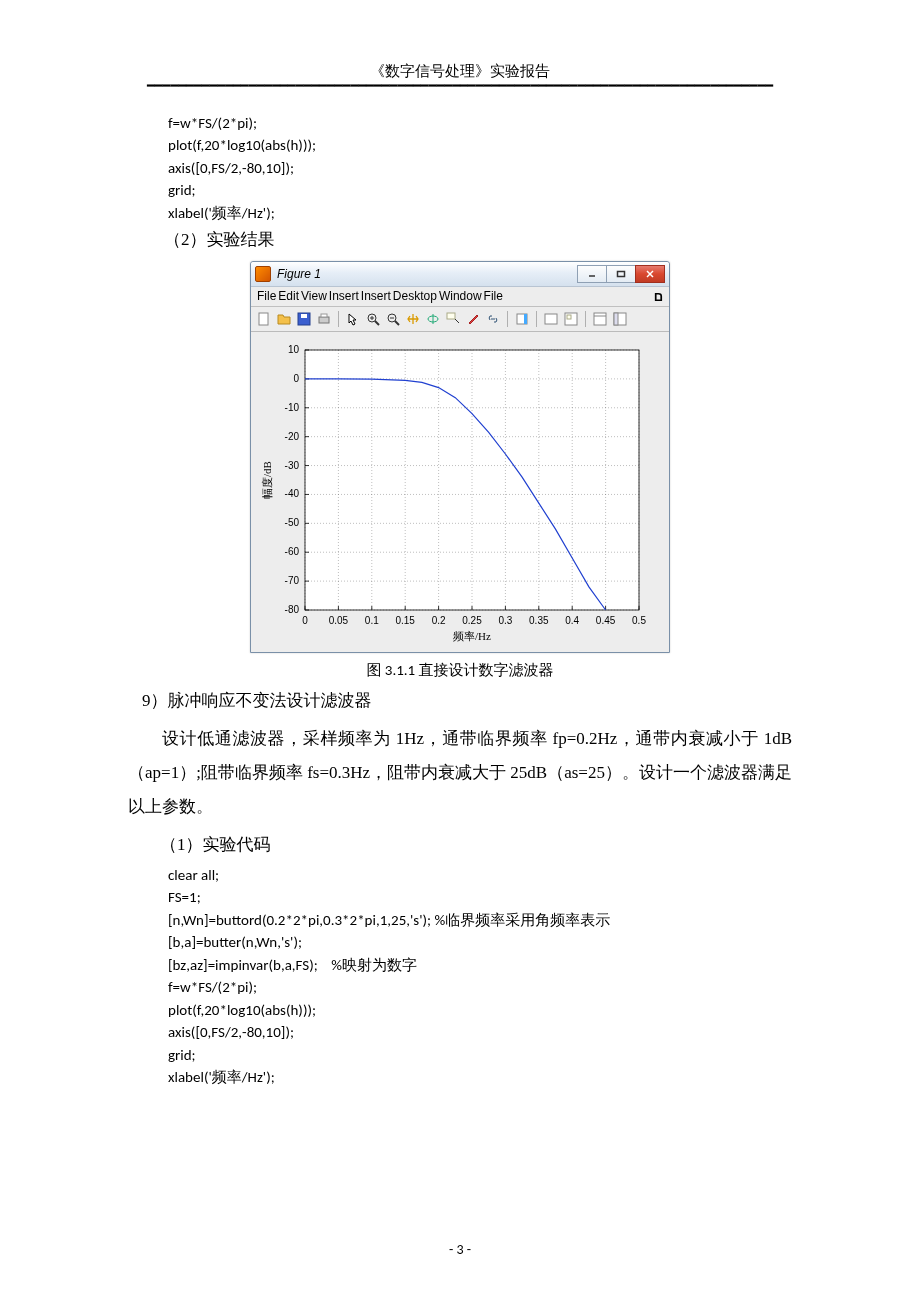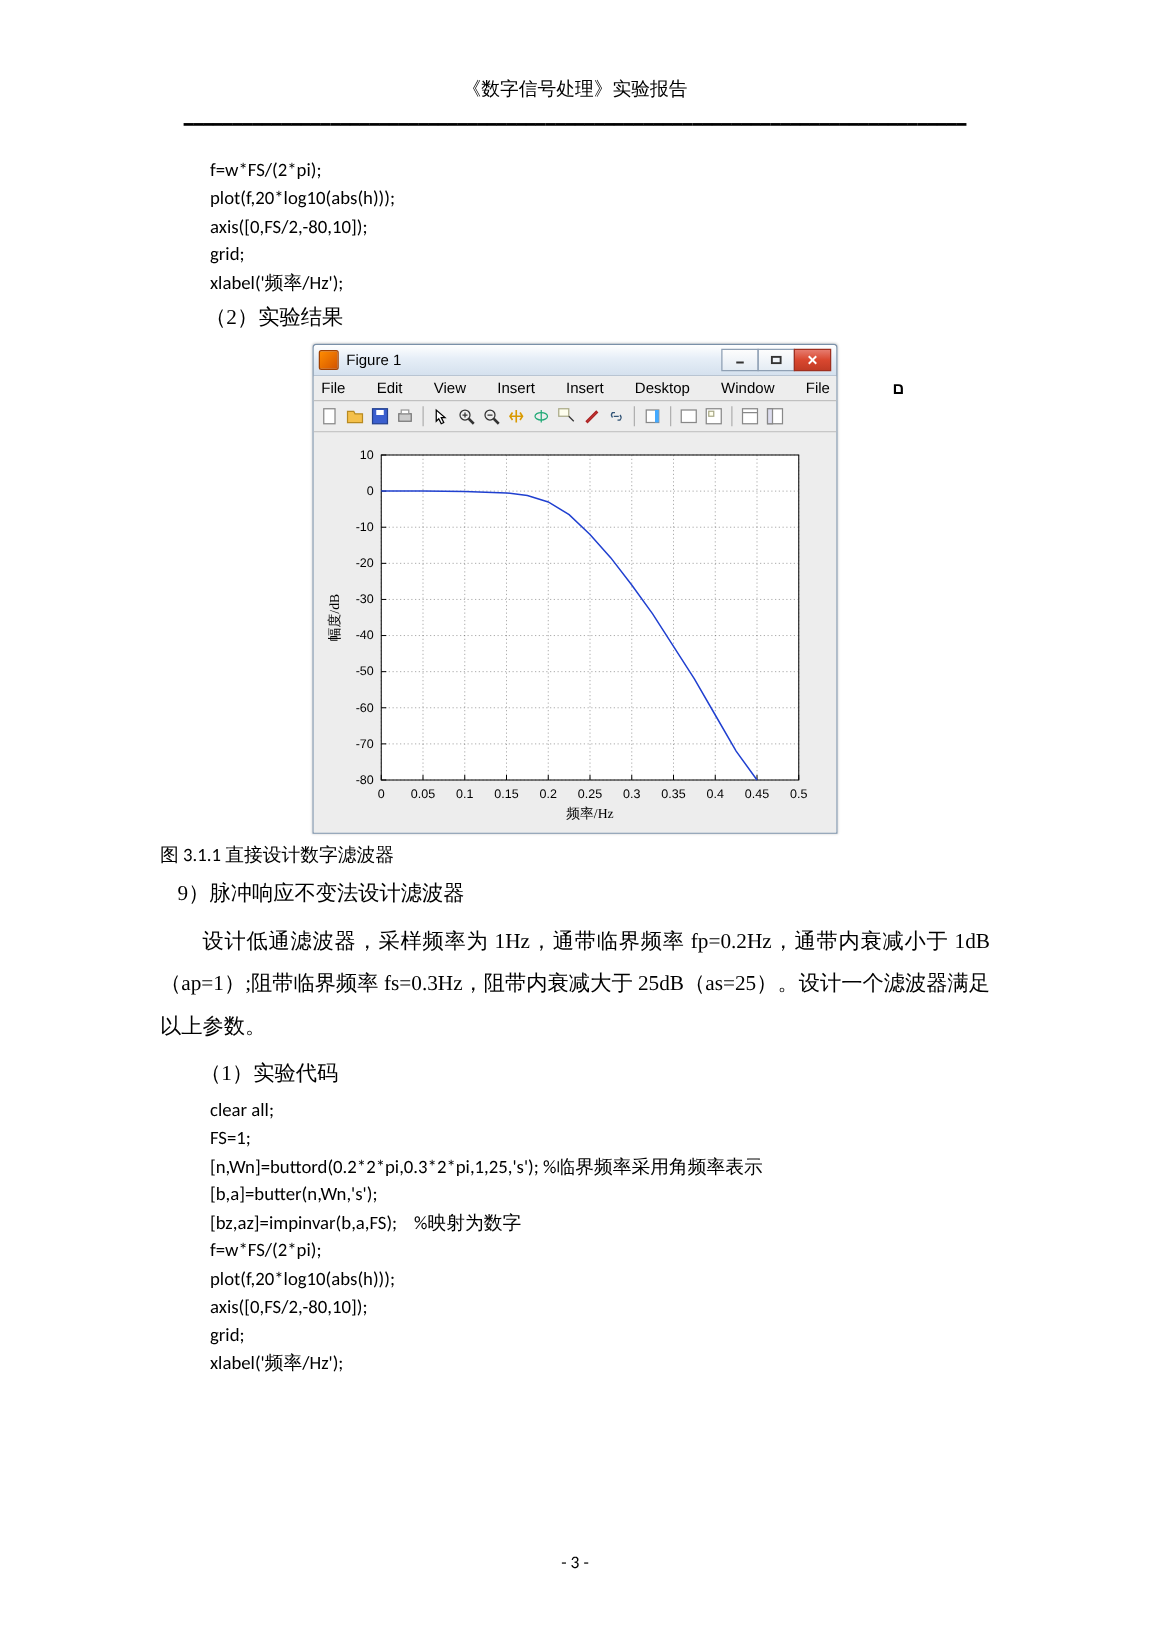--- a/index.html
+++ b/index.html
@@ -11,21 +11,21 @@
   .page {
     width: 920px;
     min-height: 1302px;
     position: relative;
     box-sizing: border-box;
     padding: 62px 128px 0 128px;
   }
   .header-line {
     text-align: center;
     font-size: 15px;
-    margin-bottom: 16px;
+    margin-bottom: 2px;
     font-family: "SimSun", serif;
   }
   .hr-line {
     text-align: center;
     font-size: 13px;
     letter-spacing: 0;
     color: #000;
     line-height: 0.5;
     overflow: hidden;
     white-space: nowrap;
@@ -61,20 +61,21 @@
     text-align: left;
   }
   .titlebar {
     height: 24px;
     background: linear-gradient(to bottom, #ffffff 0%, #e6eef7 45%, #d5e1ee 100%);
     display: flex;
     align-items: center;
     padding: 0 4px;
     border-bottom: 1px solid #b8c4d2;
     border-radius: 3px 3px 0 0;
+    font-style: italic;
   }
   .titlebar .ml-icon {
     width: 14px; height: 14px;
     background: linear-gradient(135deg,#ff8c00 0%,#d35400 100%);
     border: 1px solid #a04000;
     margin-right: 6px;
     display: inline-block;
     border-radius: 2px;
   }
   .titlebar .title-text {
@@ -103,21 +104,21 @@
   }
   .winbtn.close svg{stroke:#fff;}
   .winbtn svg{stroke:#333;stroke-width:1.5;}
   .menubar {
     background: #ededed;
     padding: 2px 6px;
     font-family: "Segoe UI", Tahoma, sans-serif;
     font-size: 12px;
     color: #000;
     display: flex;
-    gap: 25px;
+    gap: 2px;
     border-bottom: 1px solid #c0c0c0;
     position: relative;
   }
   .menubar .spacer { flex: 1; }
   .menubar .corner {
     font-size: 13px; color: #000; font-weight: bold;
   }
   .toolbar {
     background: #ededed;
     padding: 3px 4px;
@@ -139,21 +140,21 @@
   }
   .plot-area-outer {
     background: #ededed;
     padding: 8px 12px 6px 6px;
   }
   .plot-svg {
     display: block;
     background: #ededed;
   }
   .figure-caption {
-    text-align: left;
+    text-align: center;
     font-family: Calibri, "SimSun", sans-serif;
     font-size: 15px;
     margin-top: 8px;
   }
   .body-text {
     font-family: "SimSun", serif;
     font-size: 17px;
     line-height: 2.0;
     margin-top: 4px;
     text-align: justify;

